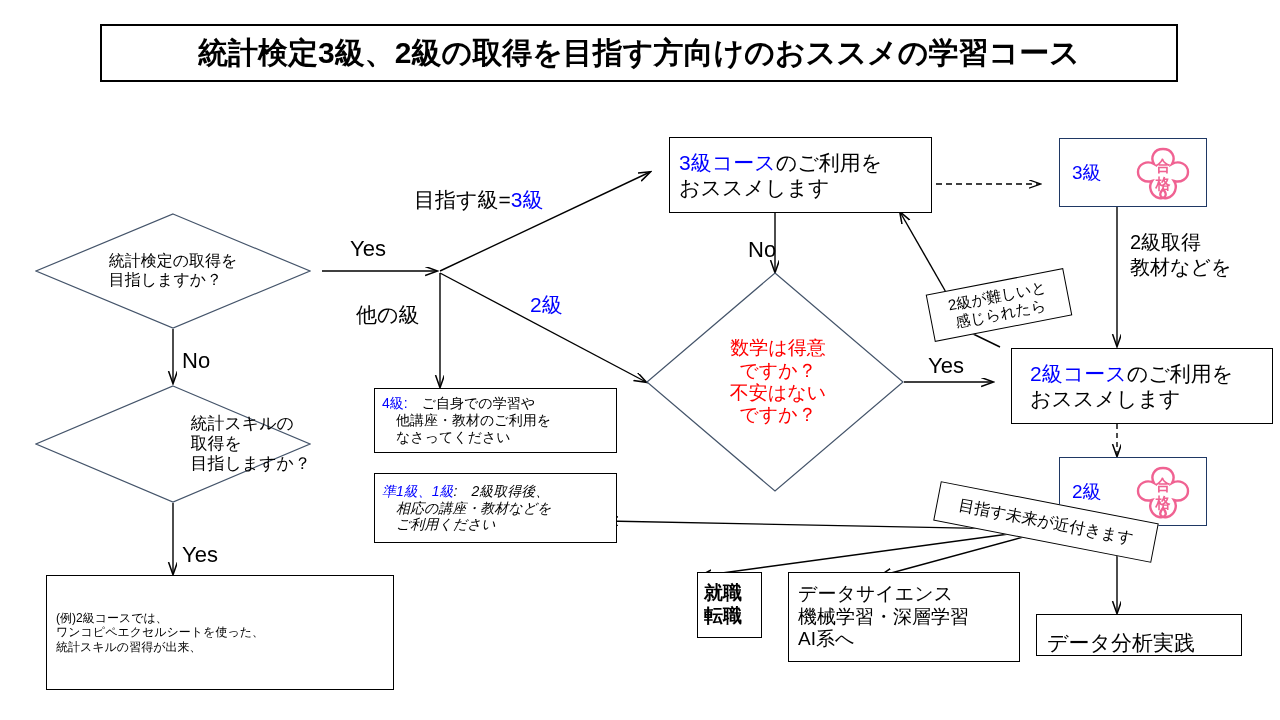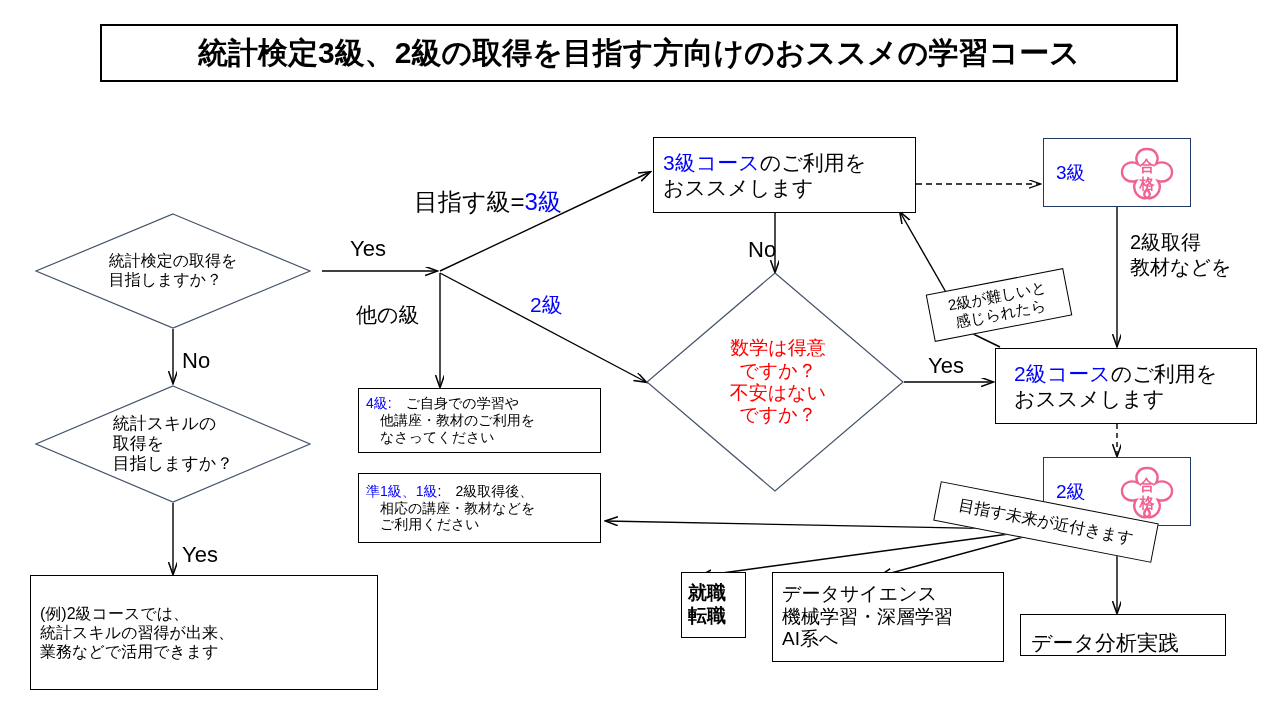--- a/index.html
+++ b/index.html
@@ -33,20 +33,21 @@
   }
   .diamond .dtext{
     position:relative;z-index:2;line-height:1.18;text-align:left;
   }
 
   
   .box{
     border:1.6px solid #000;background:#fff;
     display:flex;align-items:center;
     box-sizing:border-box;
+    margin-left:16px;
   }
   .box .btext{line-height:1.2;}
 
   .bluebox{border:1.6px solid #1f3864;}
 
   
   .label{white-space:pre;line-height:1.2;color:#000;}
 
   .blue{color:#0000ff;}
   .red{color:#ff0000;}
@@ -122,21 +123,21 @@
   </div>
 
   <div class="abs diamond" style="left:35px;top:213px;width:276px;height:116px;">
     <svg class="dshape" viewBox="0 0 276 116" preserveAspectRatio="none">
       <polygon points="138,1 275,58 138,115 1,58" fill="#ffffff" stroke="#44546a" stroke-width="1.2"></polygon>
     </svg>
     <div class="dtext" style="font-size: 16px; white-space: pre;">統計検定の取得を
 目指しますか？</div>
   </div>
 
-  <div class="abs diamond" style="left:35px;top:385px;width:276px;height:118px;">
+  <div class="abs diamond" style="left:35px;top:385px;width:276px;height:118px;justify-content:flex-end;">
     <svg class="dshape" viewBox="0 0 276 118" preserveAspectRatio="none">
       <polygon points="138,1 275,59 138,117 1,59" fill="#ffffff" stroke="#44546a" stroke-width="1.2"></polygon>
     </svg>
     <div class="dtext" style="font-size: 17px; white-space: pre;">統計スキルの
 取得を
 目指しますか？</div>
   </div>
 
   <div class="abs diamond" style="left:646px;top:272px;width:258px;height:220px;">
     <svg class="dshape" viewBox="0 0 258 220" preserveAspectRatio="none">
@@ -186,32 +187,32 @@
 
   <div class="abs box" style="left:358px;top:388px;width:243px;height:65px;padding:16px 7px;">
     <div class="btext" style="font-size:14px;">
       <div><span class="blue">4級:</span><span class="black">　ご自身での学習や</span></div>
       <div class="black">　他講座・教材のご利用を</div>
       <div class="black">　なさってください</div>
     </div>
   </div>
 
   <div class="abs box" style="left:358px;top:473px;width:243px;height:70px;padding:0 7px;">
-    <div class="btext" style="font-size:14px;">
+    <div class="btext" style="font-size:14px;font-style:italic;">
       <div><span class="blue">準1級、1級</span><span class="black">:　2級取得後、</span></div>
       <div class="black">　相応の講座・教材などを</div>
       <div class="black">　ご利用ください</div>
     </div>
   </div>
 
   <div class="abs box" style="left:30px;top:575px;width:348px;height:115px;padding:0 9px;">
-    <div class="btext" style="font-size:16px;">
+    <div class="btext" style="font-size:12px;">
       <div class="black">(例)2級コースでは、</div>
+      <div class="black">ワンコピペエクセルシートを使った、</div>
       <div class="black">統計スキルの習得が出来、</div>
-      <div class="black">業務などで活用できます</div>
     </div>
   </div>
 
   <div class="abs box" style="left:681px;top:572px;width:65px;height:66px;padding:0 6px;">
     <div class="btext label" style="font-size:19px;font-weight:bold;">就職
 転職</div>
   </div>
 
   <div class="abs box" style="left:772px;top:572px;width:232px;height:90px;padding:0 9px;">
     <div class="btext label" style="font-size:19px;">データサイエンス
@@ -222,21 +223,21 @@
   <div class="abs box" style="left:1020px;top:614px;width:206px;height:42px;padding:0 10px;align-items:flex-end;">
     <div class="btext" style="font-size:21px;">データ分析実践</div>
   </div>
 
   <div class="abs label" style="left:350px;top:236px;font-size:22px;">Yes</div>
 
   <div class="abs label" style="left:182px;top:348px;font-size:22px;">No</div>
 
   <div class="abs label" style="left:182px;top:542px;font-size:22px;">Yes</div>
 
-  <div class="abs" style="left:414px;top:186px;font-size:24px;white-space:nowrap;">
+  <div class="abs" style="left:414px;top:186px;font-size:21px;white-space:nowrap;">
     <span class="black">目指す級=</span><span class="blue">3級</span>
   </div>
 
   <div class="abs label" style="left:356px;top:302px;font-size:21px;">他の級</div>
 
   <div class="abs label blue" style="left:530px;top:292px;font-size:21px;">2級</div>
 
   <div class="abs label" style="left:748px;top:237px;font-size:22px;">No</div>
 
   <div class="abs label" style="left:928px;top:353px;font-size:22px;">Yes</div>

